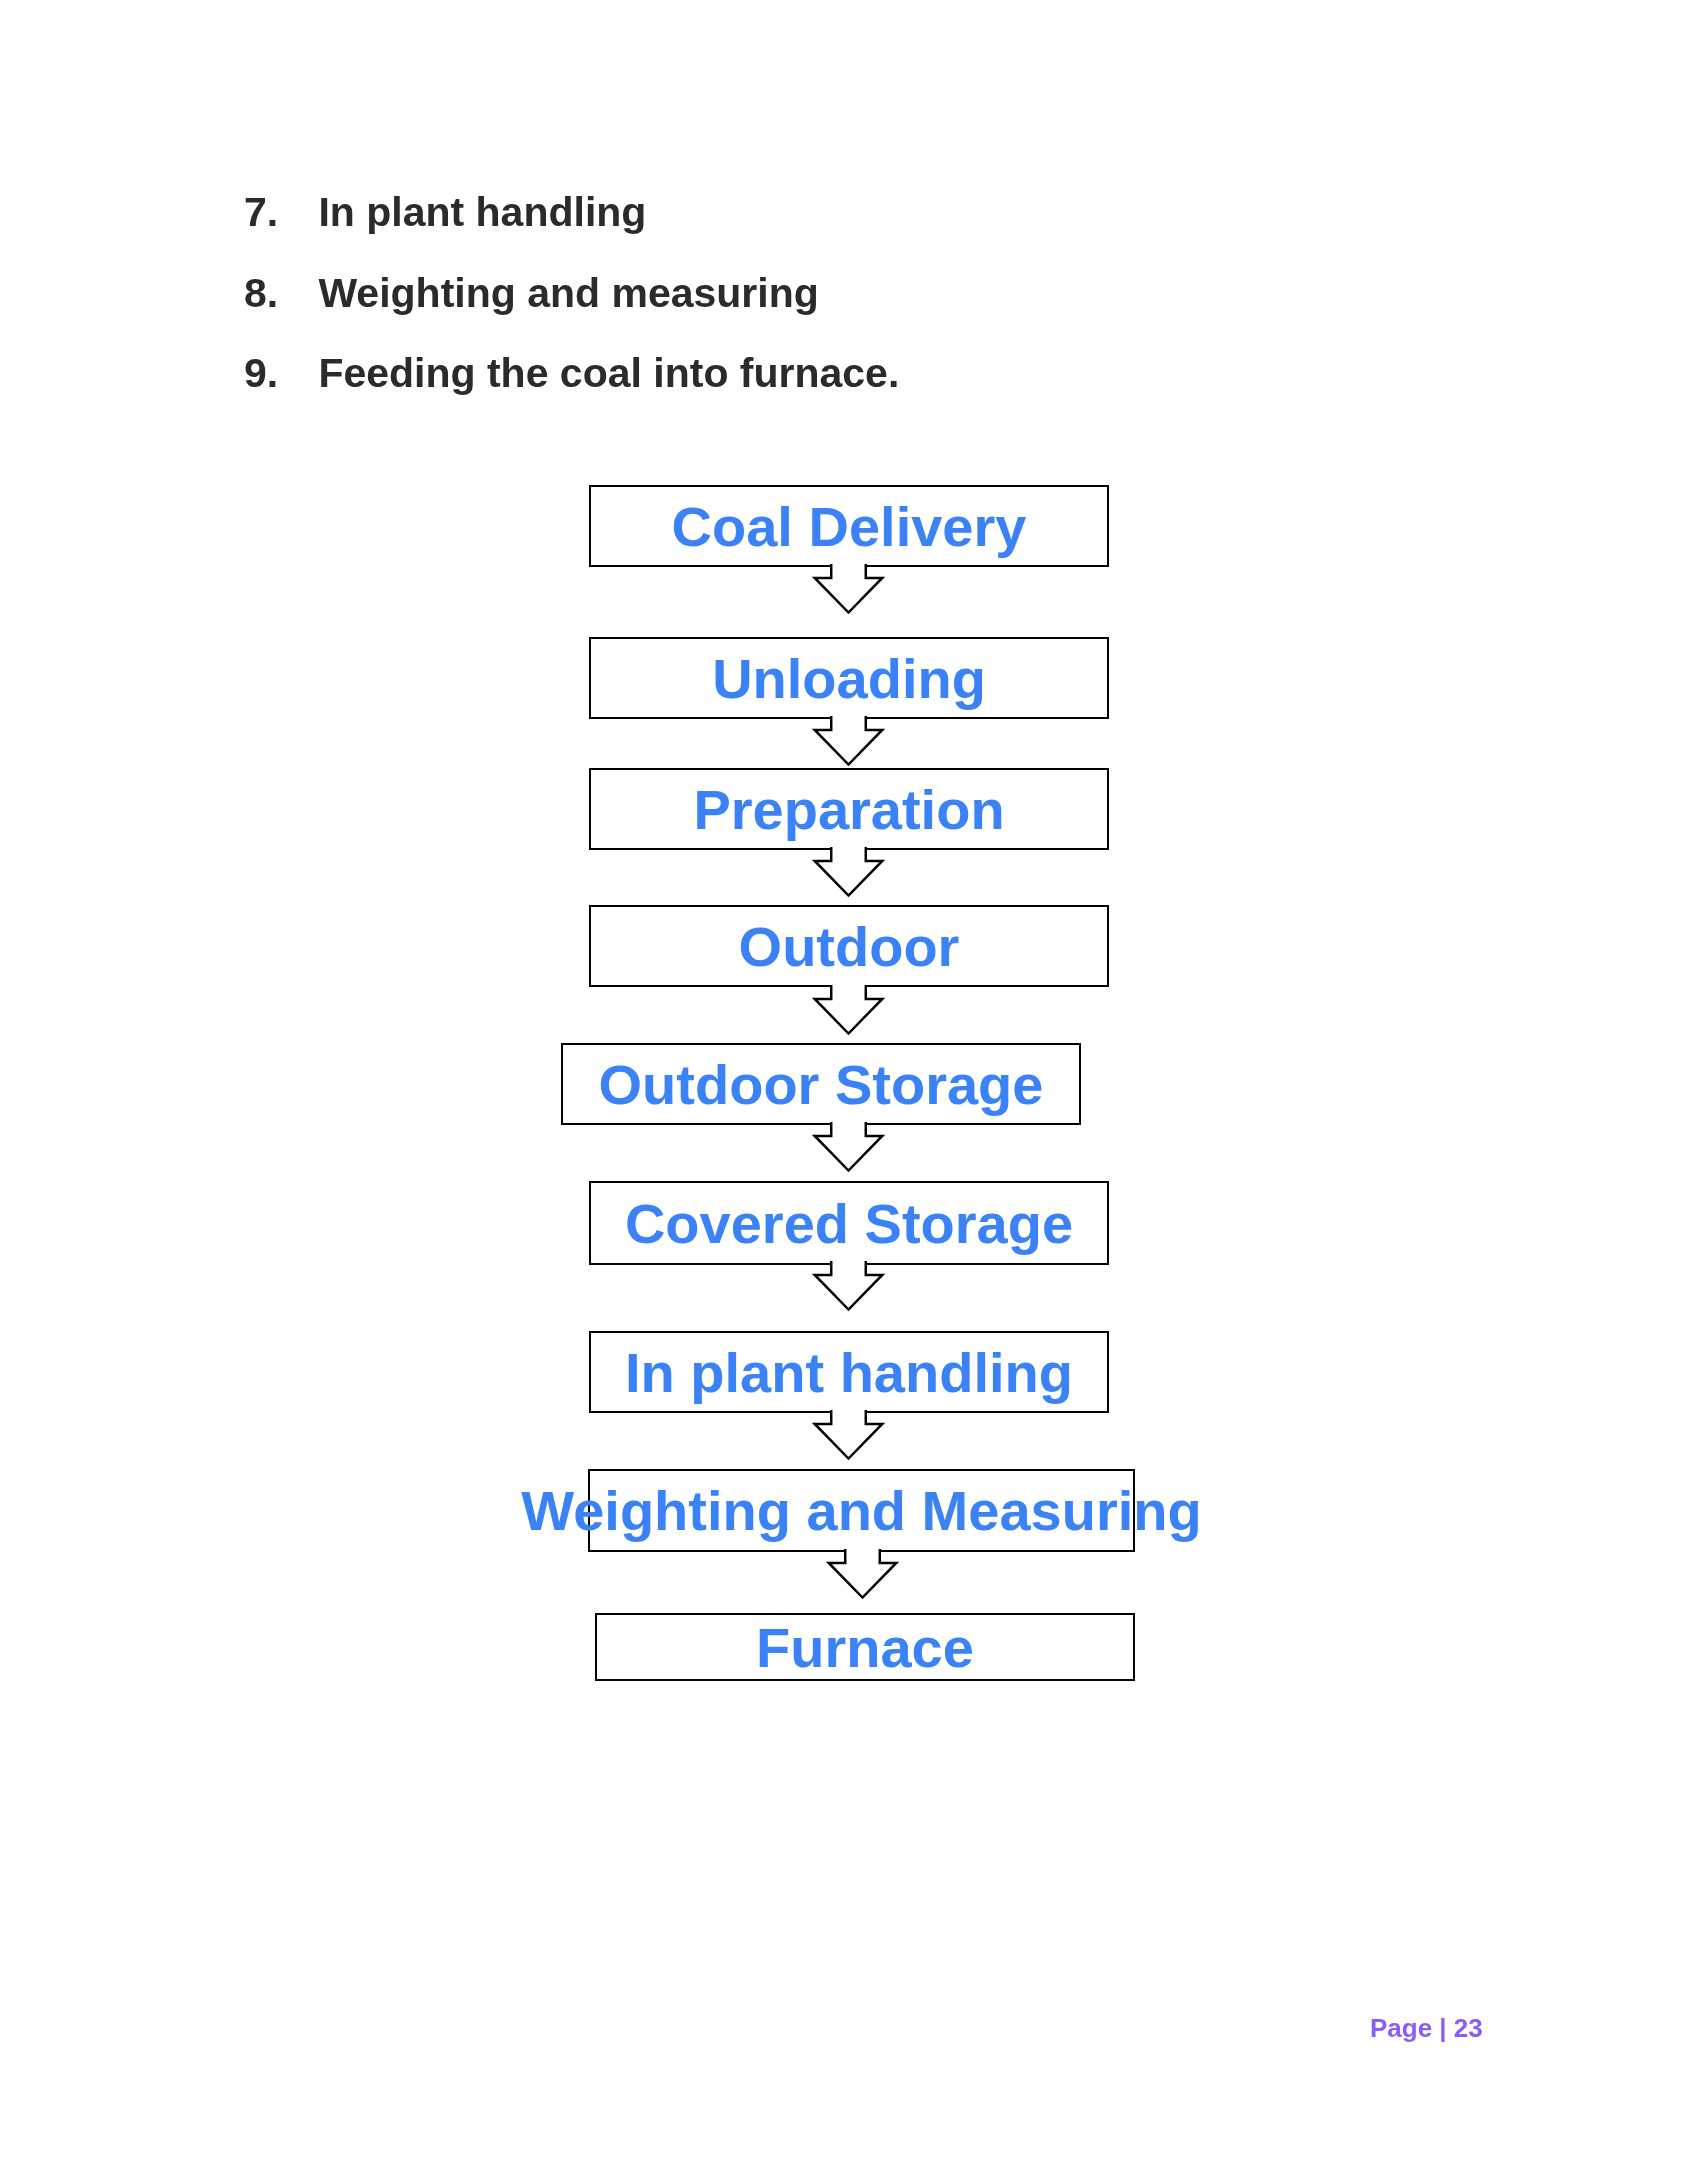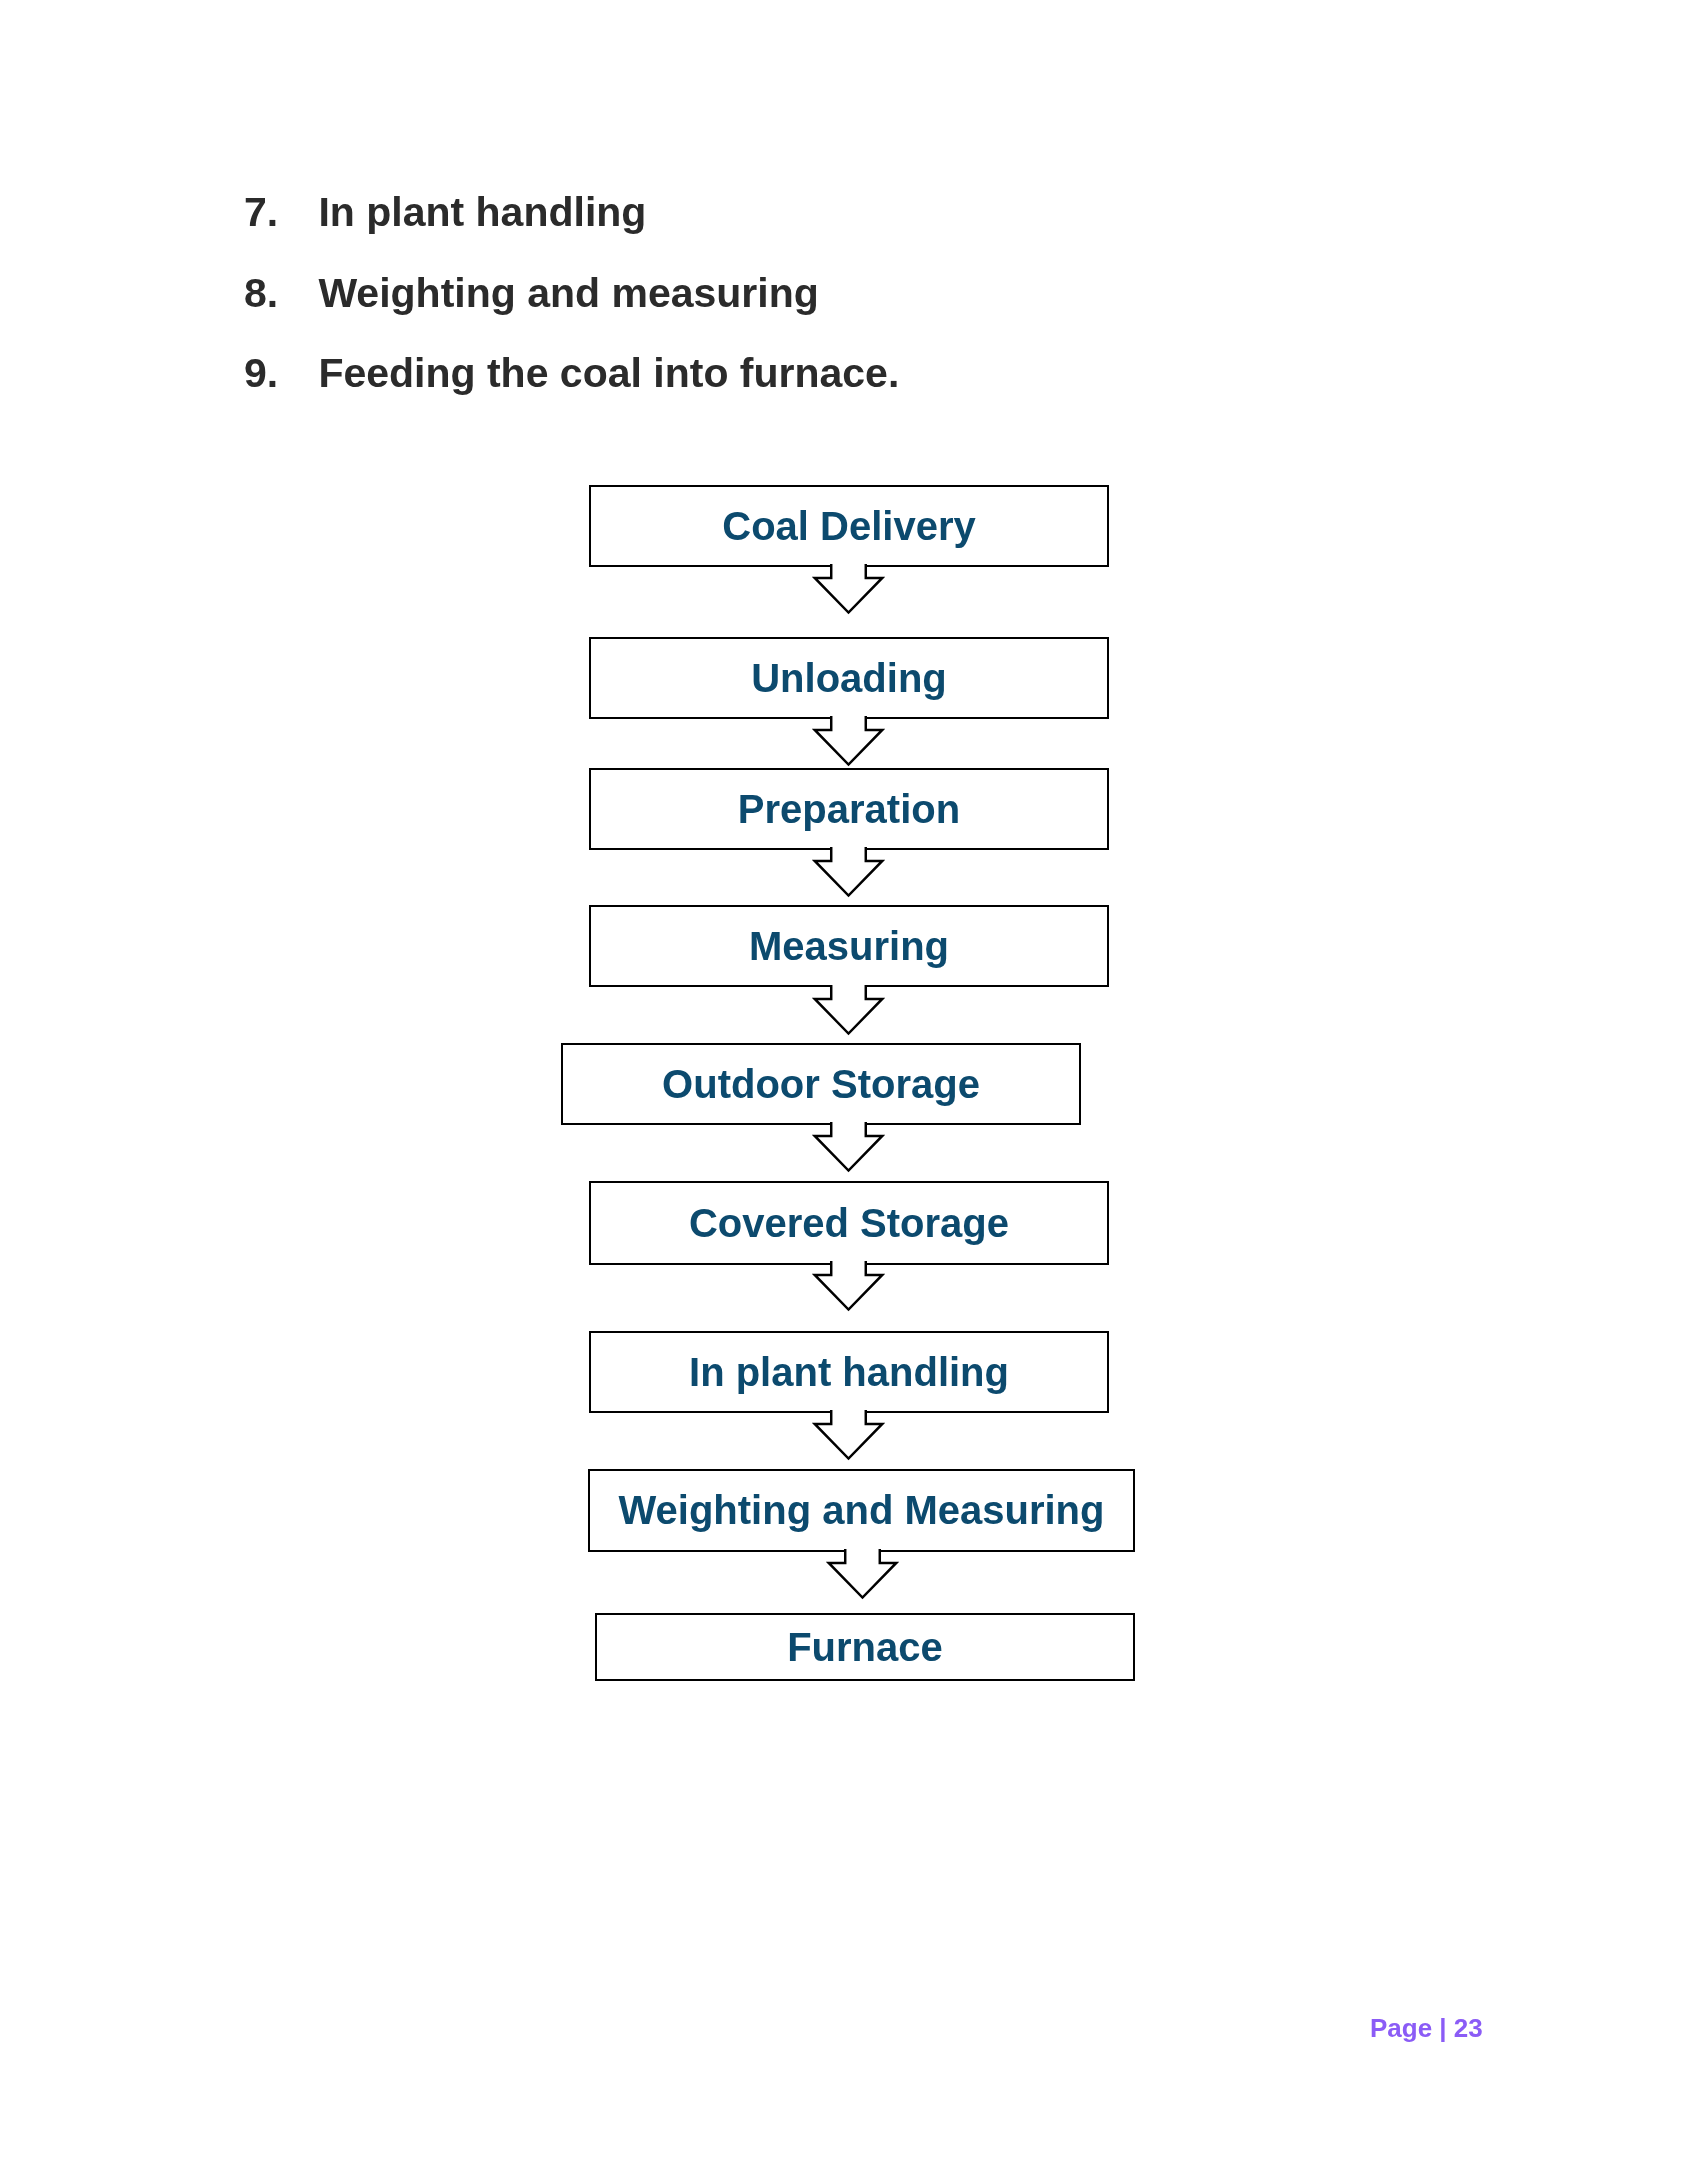--- a/index.html
+++ b/index.html
@@ -23,21 +23,21 @@
   
   .fc-box{
     position:absolute;
     box-sizing:border-box;
     border:2.5px solid #000;
     background:#fff;
     display:flex;align-items:center;justify-content:center;
     z-index:1;
   }
   .fc-box span{
-    font-size:40px;color:#0c4a6e;white-space:nowrap;
+    font-size:56px;color:#3b82f6;white-space:nowrap;
   }
   .fc-arrow{position:absolute;z-index:2;}
   .fc-arrow path{
     fill:#ffffff;
     stroke:#000000;
     stroke-width:3;
     stroke-linejoin:miter;
   }
   
   .footer{
@@ -82,21 +82,21 @@
     </svg>
 
     <div class="fc-box" style="left:589px;top:768px;width:520px;height:82px">
       <span>Preparation</span>
     </div>
     <svg class="fc-arrow" style="left:812px;top:847px" width="73" height="51" viewBox="0 0 88 62">
       <path d="M23 0 V17 H3 L44 59 L85 17 H65 V0"></path>
     </svg>
 
     <div class="fc-box" style="left:589px;top:905px;width:520px;height:82px">
-      <span>Measuring</span>
+      <span>Outdoor</span>
     </div>
     <svg class="fc-arrow" style="left:812px;top:985px" width="73" height="51" viewBox="0 0 88 62">
       <path d="M23 0 V17 H3 L44 59 L85 17 H65 V0"></path>
     </svg>
 
     <div class="fc-box" style="left:561px;top:1043px;width:520px;height:82px">
       <span>Outdoor Storage</span>
     </div>
     <svg class="fc-arrow" style="left:812px;top:1122px" width="73" height="51" viewBox="0 0 88 62">
       <path d="M23 0 V17 H3 L44 59 L85 17 H65 V0"></path>

